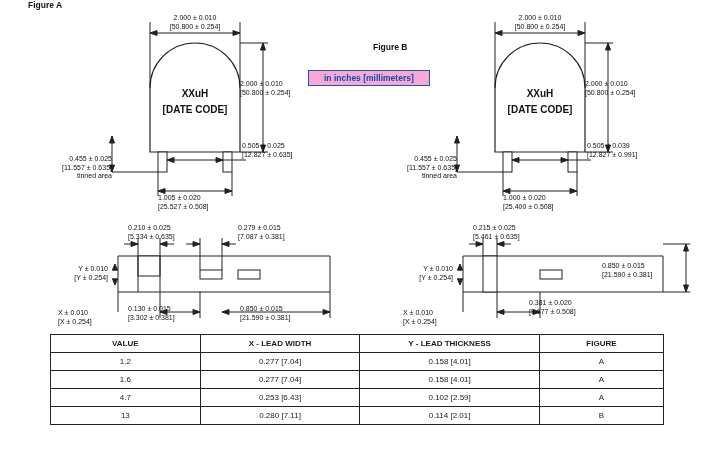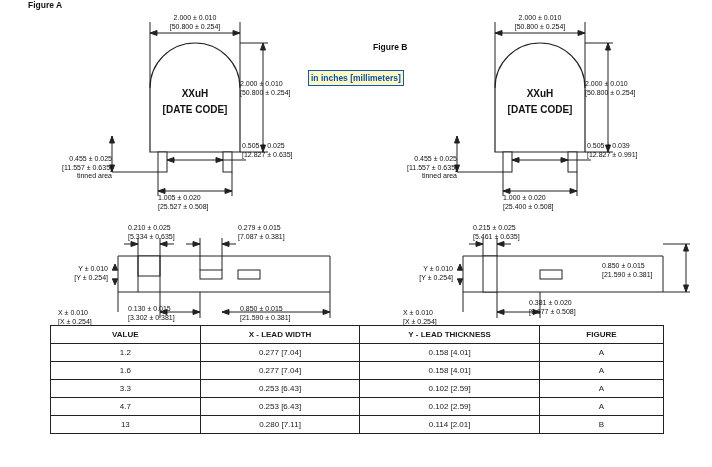--- a/index.html
+++ b/index.html
@@ -9,25 +9,25 @@
     font-family:"Liberation Sans", sans-serif;
     color:#1a1a1a;
     position:relative;
     overflow:hidden;
   }
   .root{position:absolute;left:0;top:0;width:712px;height:467px;}
   .lbl{position:absolute;font-size:7px;line-height:8.5px;color:#111;white-space:pre;}
   .lbl.c{text-align:center;}
   .lbl.r{text-align:right;}
   svg{position:absolute;left:0;top:0;}
-  table{border-collapse:collapse;position:absolute;left:50px;top:325px;width:614px;padding-left:35px;}
+  table{border-collapse:collapse;position:absolute;left:50px;top:334px;width:614px;padding-left:35px;}
   th,td{border:1px solid #222;font-size:8px;text-align:center;height:17px;padding:0;}
   th{font-weight:bold;}
   .note{position:absolute;border:1px solid #1557b0;color:#0d4ea8;font-weight:bold;font-size:8.5px;
-        padding:2px 2px;background:#fef9c3;}
+        padding:2px 15px;background:#f9a8d4;}
   .figtitle{position:absolute;font-weight:bold;font-size:8.5px;color:#111;}
   .partlbl{position:absolute;font-weight:bold;font-size:10px;color:#111;text-align:center;margin-top:12px;}
 </style>
 </head>
 <body>
 
 <div class="root">
 
   <svg width="712" height="467">
     <g stroke="#222" fill="none" stroke-width="1">
@@ -246,26 +246,20 @@
         <td>0.158 [4.01]</td>
         <td>A</td>
       </tr>
       <tr>
         <td>1.6</td>
         <td>0.277 [7.04]</td>
         <td>0.158 [4.01]</td>
         <td>A</td>
       </tr>
       <tr>
-        <td>3.3</td>
-        <td>0.253 [6.43]</td>
-        <td>0.102 [2.59]</td>
-        <td>A</td>
-      </tr>
-      <tr>
         <td>4.7</td>
         <td>0.253 [6.43]</td>
         <td>0.102 [2.59]</td>
         <td>A</td>
       </tr>
       <tr>
         <td>13</td>
         <td>0.280 [7.11]</td>
         <td>0.114 [2.01]</td>
         <td>B</td>

